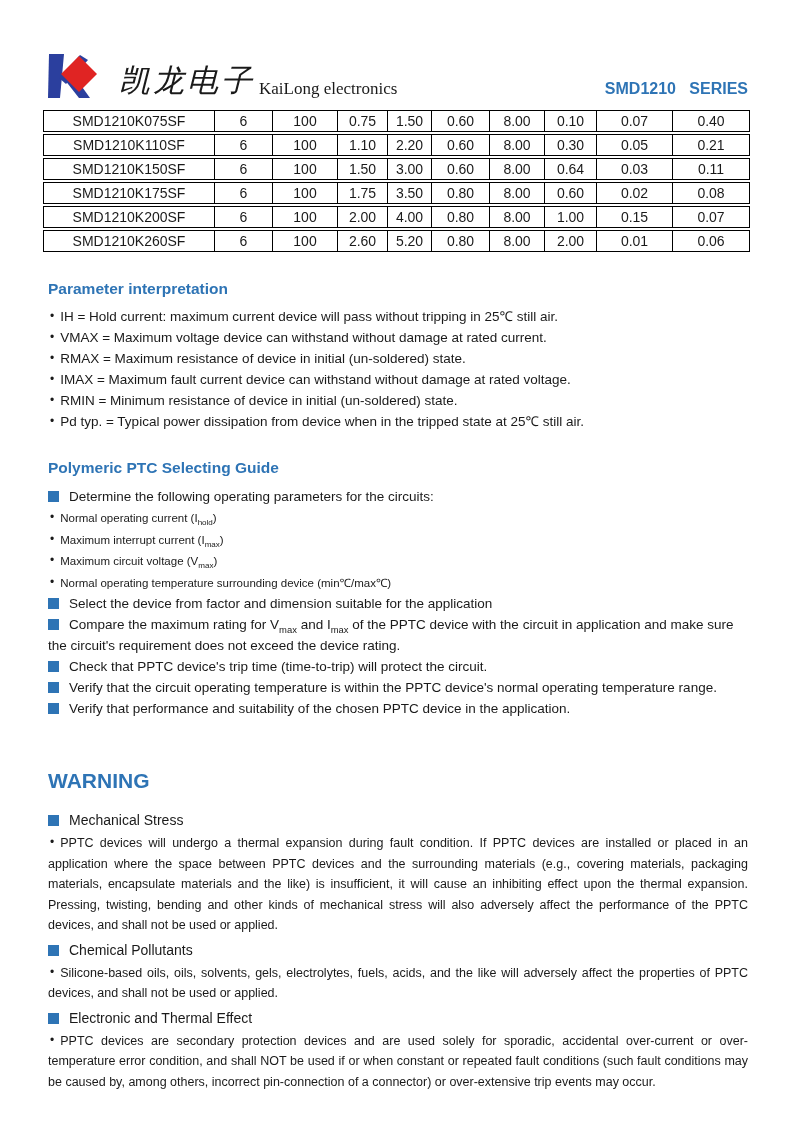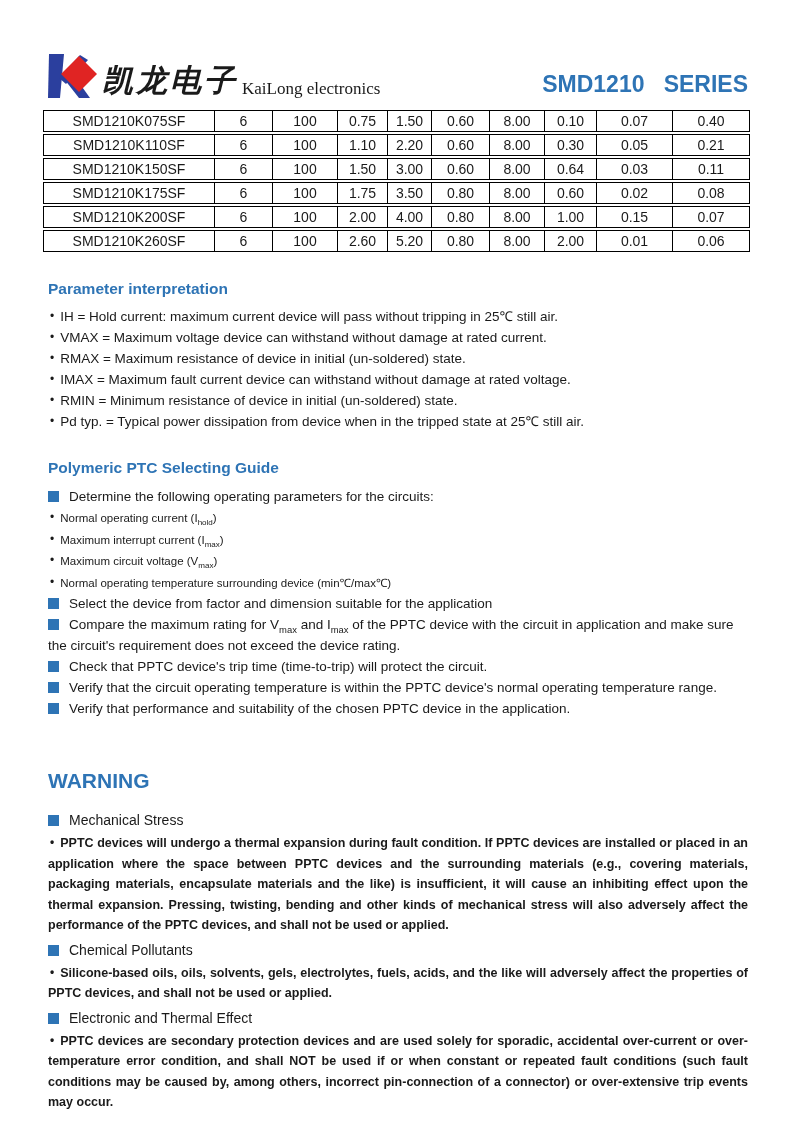--- a/index.html
+++ b/index.html
@@ -11,33 +11,33 @@
     color:#1a1a1a;
     overflow:hidden;
     box-sizing:border-box;
     padding:52px 45px 0 48px;
   }
   
   .hdr{display:flex;align-items:flex-end;height:48px;}
   .logo{width:50px;height:46px;flex:0 0 auto;}
   .logo-cn{
     font-family:"Liberation Serif", serif;
-    font-weight:bold;font-style:italic;
+    font-weight:normal;font-style:italic;
     font-size:31px;letter-spacing:3px;
-    margin-left:4px;line-height:1;
+    margin-left:21px;line-height:1;
     padding-bottom:4px;white-space:nowrap;
   }
   .logo-en{
     font-family:"Liberation Serif", serif;
     font-size:17px;line-height:1;margin-left:4px;padding-bottom:3px;
     white-space:nowrap;
   }
   .series{
     margin-left:auto;
-    color:#2E74B5;font-weight:bold;font-size:23px;
+    color:#2E74B5;font-weight:bold;font-size:16px;
     padding-bottom:2px;white-space:pre;
   }
   
   table.spec{
     border-collapse:separate;border-spacing:0 2px;
     table-layout:fixed;width:707px;margin-left:-5px;margin-top:8px;
     font-size:14px;
   }
   table.spec td{
     border-top:1.5px solid #000;border-bottom:1.5px solid #000;border-right:1.5px solid #000;
@@ -59,21 +59,20 @@
   .guide-line{font-size:13.5px;line-height:21px;}
   .guide-line.small{font-size:11.5px;line-height:20.5px;}
   sub{font-size:0.7em;line-height:0;}
   
   .warning{margin-top:50px;}
   .warn-title{color:#2E74B5;font-weight:bold;font-size:21px;margin:0 0 16px 0;}
   .warn-subhead{font-size:14px;line-height:22px;margin-top:3px;}
   .warn-para{
     font-size:12.5px;line-height:20.5px;text-align:justify;
     margin-top:1px;
-    font-weight:bold;
   }
 </style>
 </head>
 <body>
 
 <div class="page">
 
   <header class="hdr">
     <div class="logo">
       <svg viewBox="0 0 50 46" width="50" height="46" aria-hidden="true">

